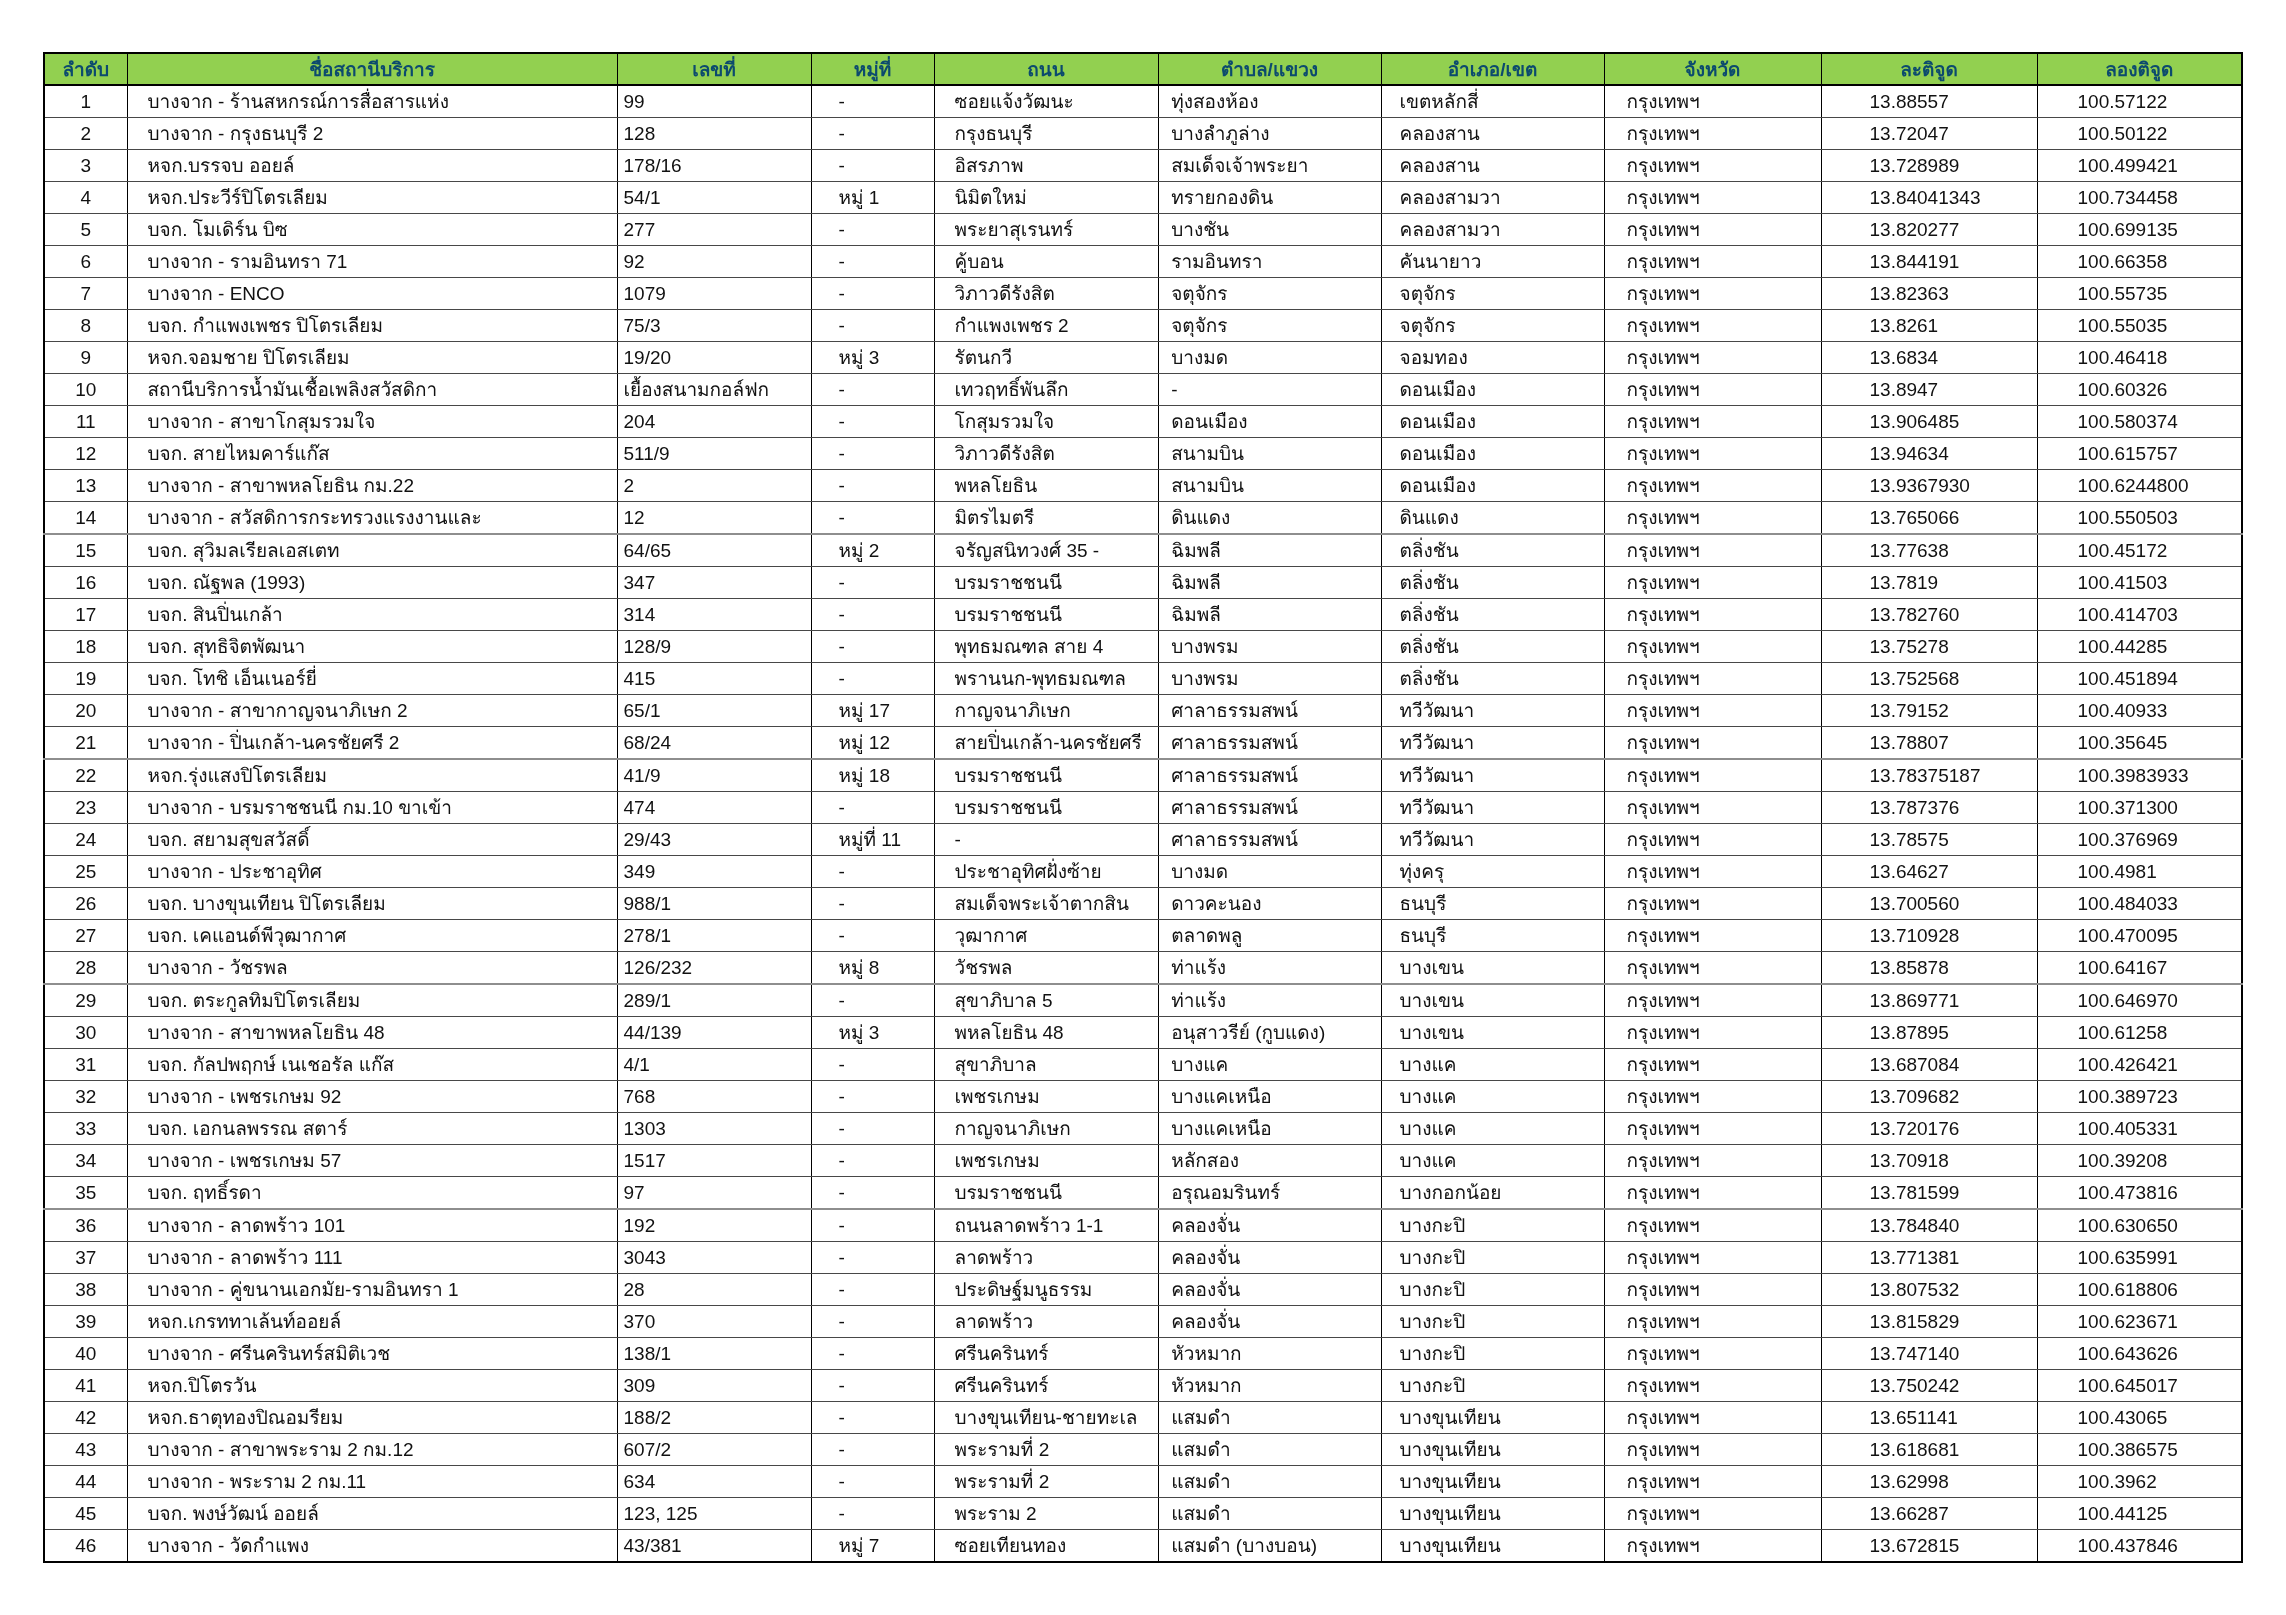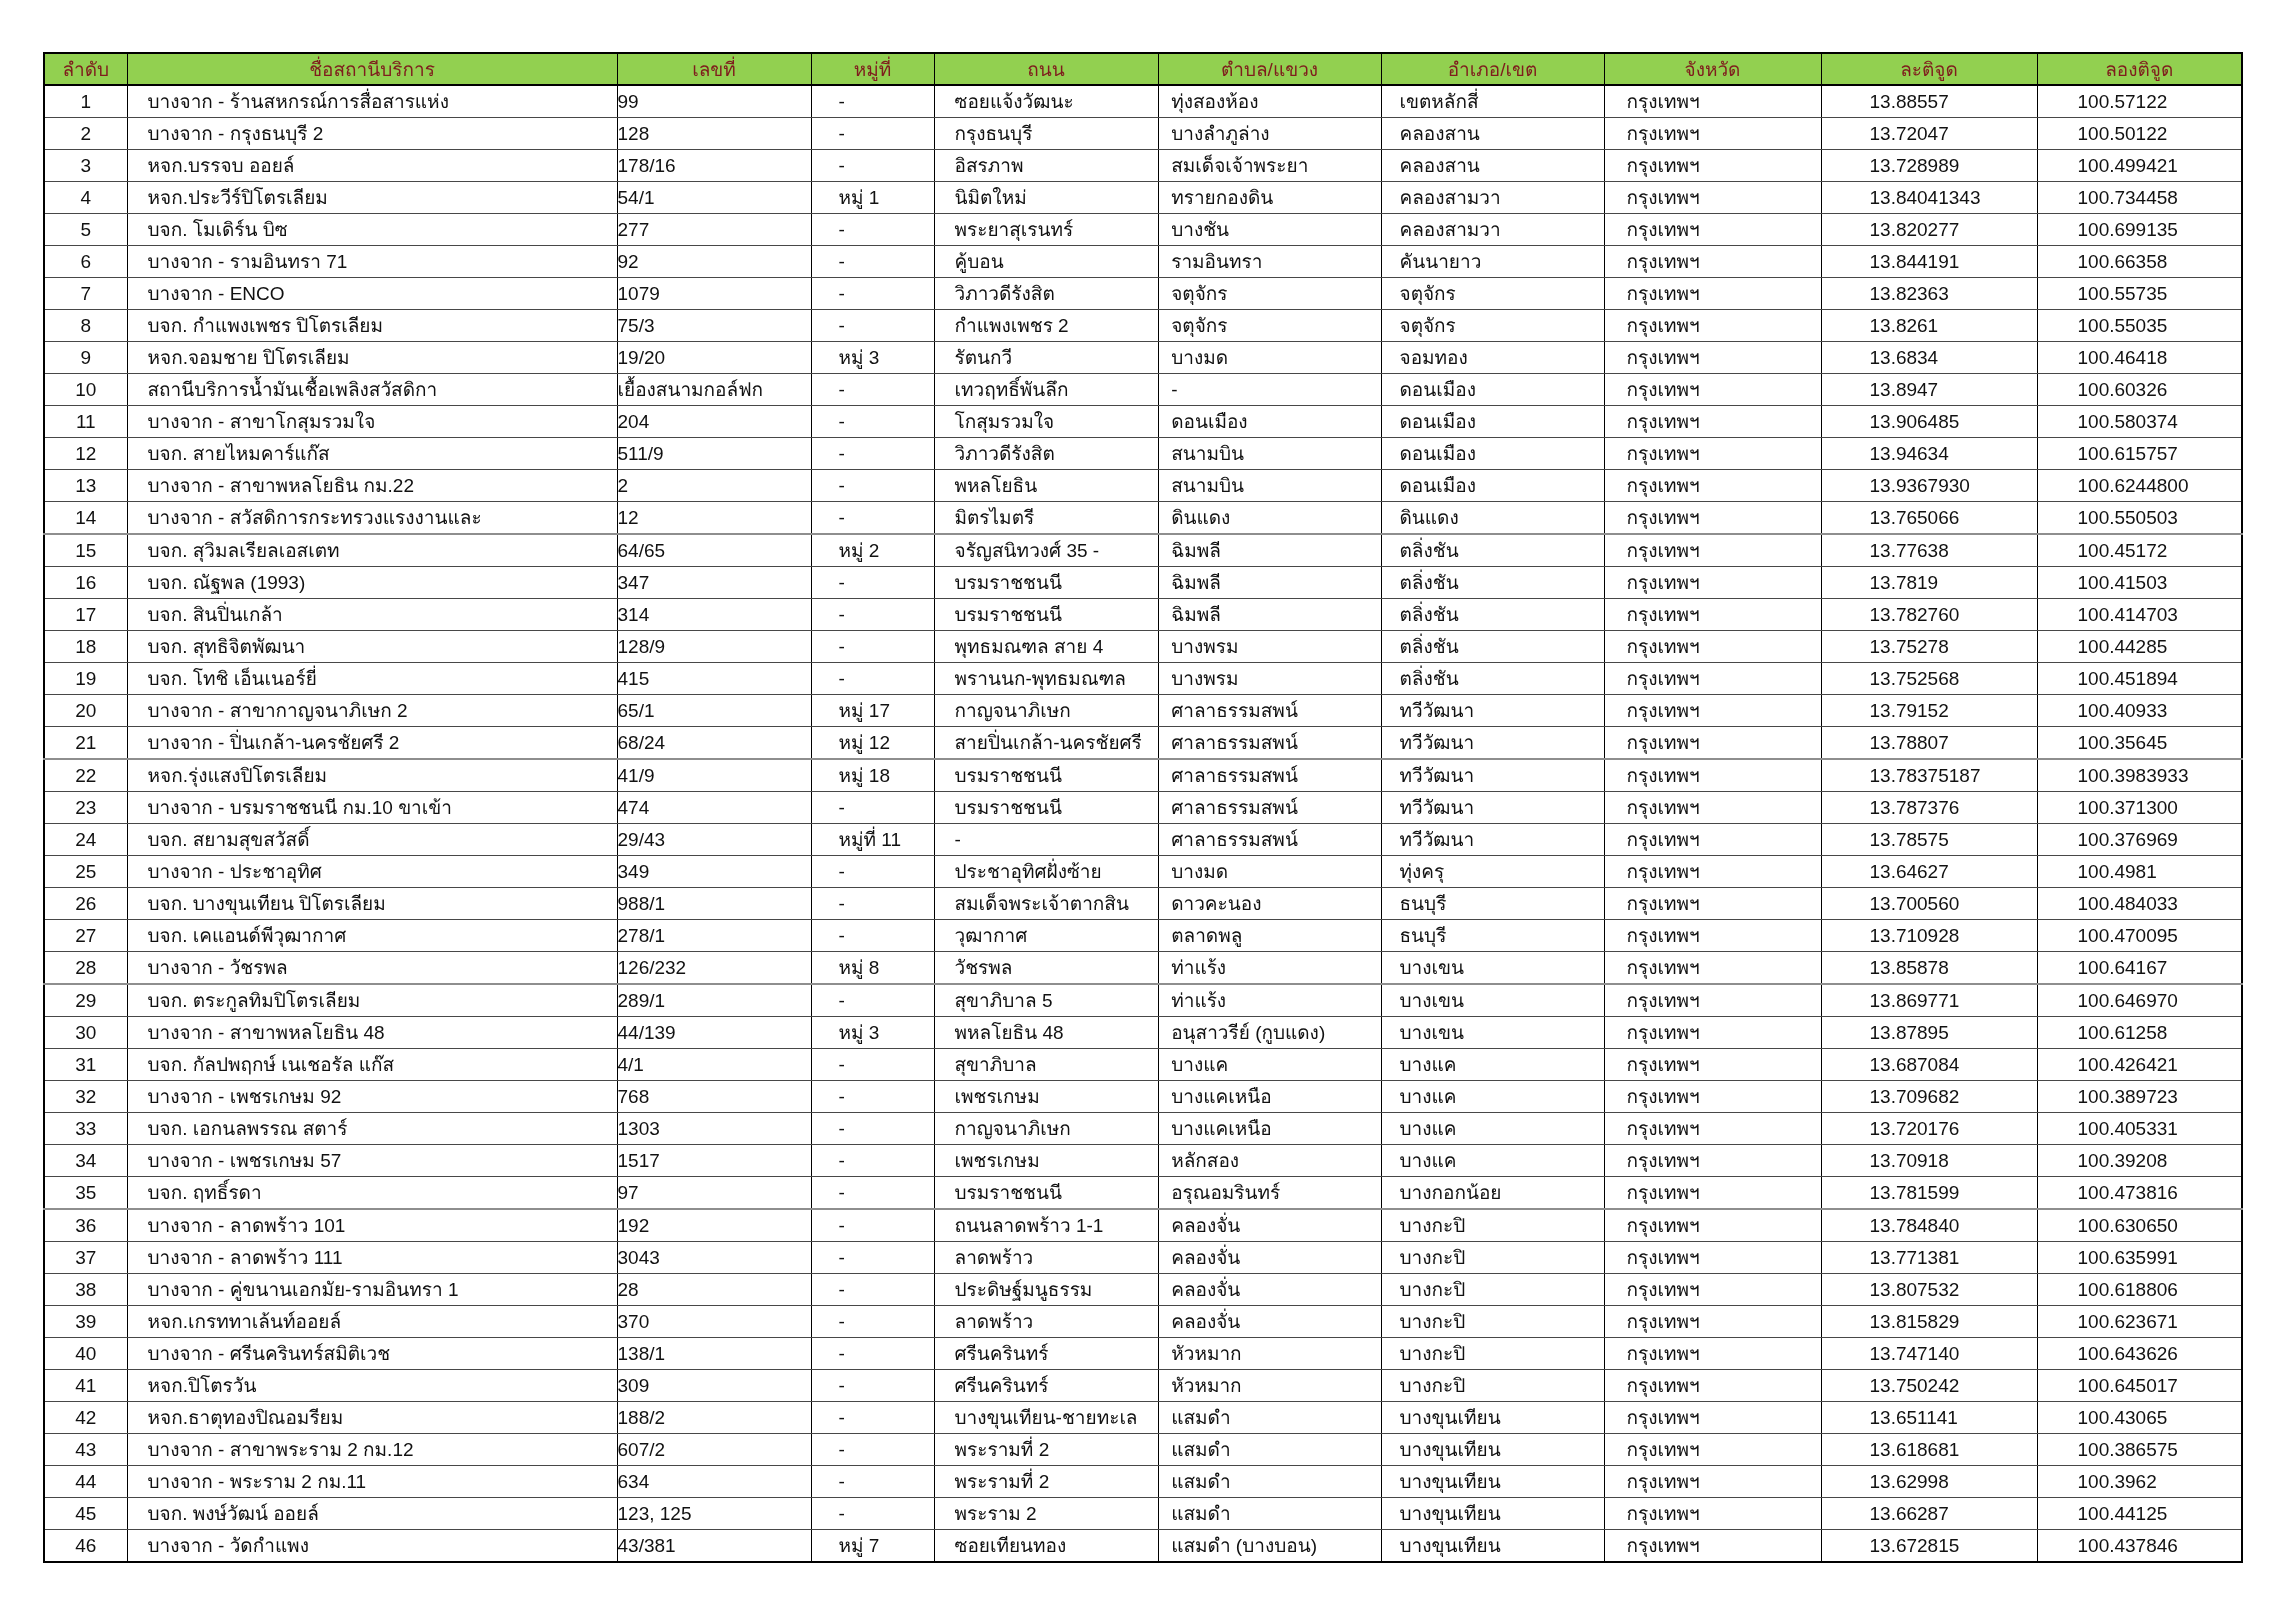--- a/index.html
+++ b/index.html
@@ -11,27 +11,27 @@
     border:2.7px solid #000000;
   }
   th,td{
     border-left:1.8px solid #000000;border-right:1.8px solid #000000;
     white-space:nowrap;overflow:hidden;vertical-align:middle;
     font-size:19px;color:#111111;padding:0;
   }
   th{
     background:#92D050;
     border-top:2.7px solid #000000;border-bottom:2.7px solid #000000;
-    font-weight:normal;text-align:center;height:28px;color:#7f1d1d;
+    font-weight:bold;text-align:center;height:28px;color:#0c4a6e;
   }
   td{border-bottom:0.9px solid #474747;height:31px;line-height:31px;}
   tr.break td{border-bottom:2.7px solid #8e8e8e;}
   td.c0{text-align:center;}
   td.c1{padding-left:20px;}
-  td.c2{padding-left:0;}
+  td.c2{padding-left:6px;}
   td.c3{padding-left:27px;}
   td.c4{padding-left:20px;}
   td.c5{padding-left:12.7px;margin-left:40px;}
   td.c6{padding-left:18px;}
   td.c7{padding-left:22px;}
   td.c8{padding-left:48px;}
   td.c9{padding-left:40px;margin-left:28px;}
 </style>
 </head>
 <body>

